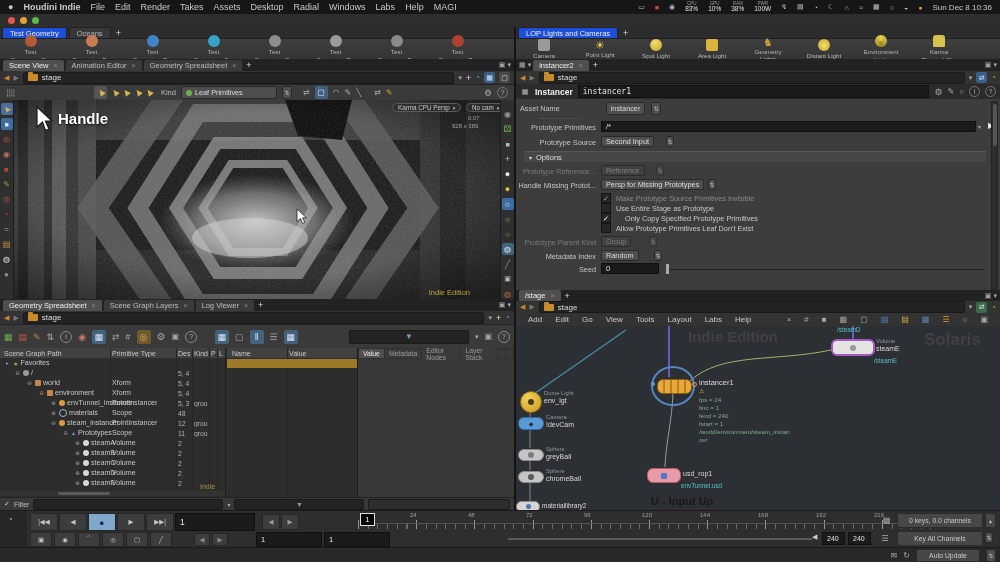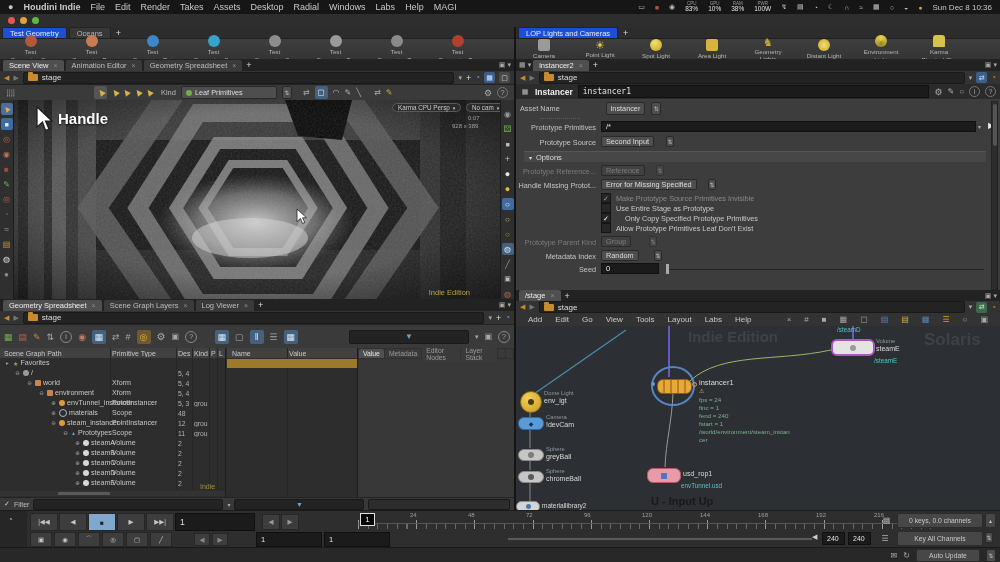--- a/index.html
+++ b/index.html
@@ -499,21 +499,21 @@
       </div>
 
     <div class="s plabel dis" style="left:0;top:83px;width:80px">Prototype Reference...</div>
     <span class="s dd dis" style="left:85px;top:81px">
         <span>Reference</span>
       </span>
     <span class="s step" style="left:140px;top:81px;opacity:.5">⇅</span>
 
     <div class="s plabel" style="left:0;top:97px;width:80px">Handle Missing Protot...</div>
     <span class="s dd" style="left:85px;top:95px">
-        <span>Error for Missing Specified</span>
+        <span>Persp for Missing Prototypes</span>
       </span>
     <span class="s step" style="left:192px;top:95px">⇅</span>
 
     <div class="s fx" style="left:85px;top:109px;gap:5px">
       <span class="cb" style="color:#9a9a9a">✓</span>
       <span class="cbl" style="color:#8a8a8a">Make Prototype Source Primitives Invisible</span>
     </div>
     <div class="s fx" style="left:85px;top:119px;gap:5px">
       <span class="cb"></span>
       <span class="cbl">Use Entire Stage as Prototype</span>

